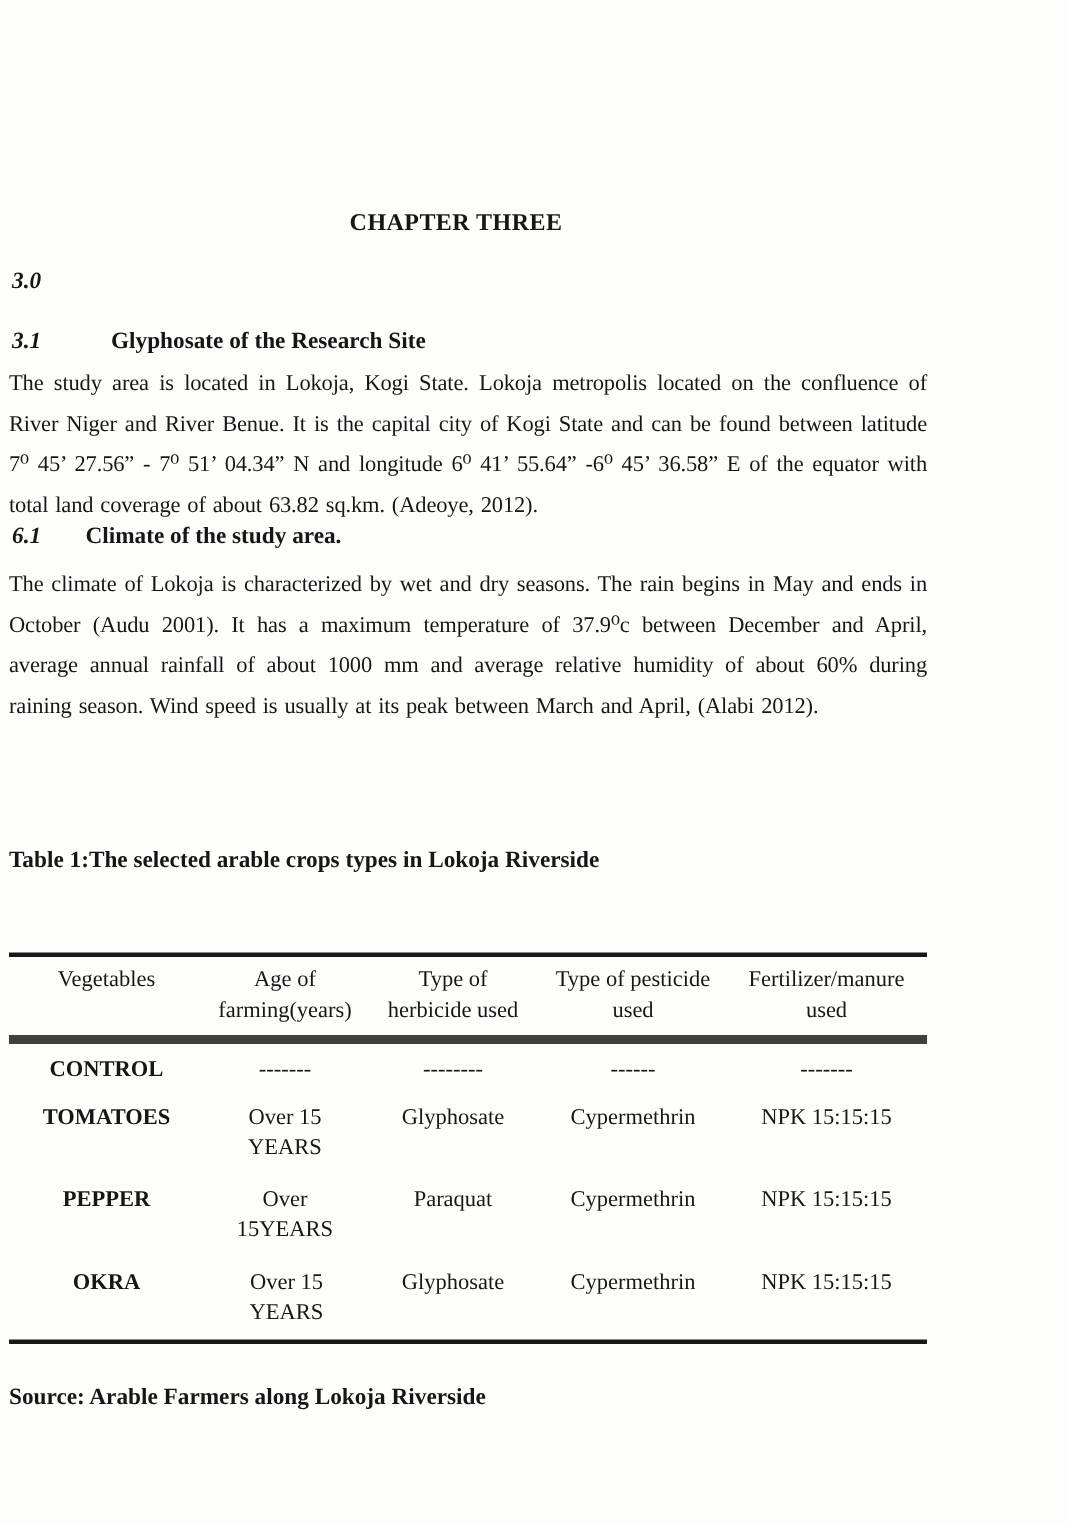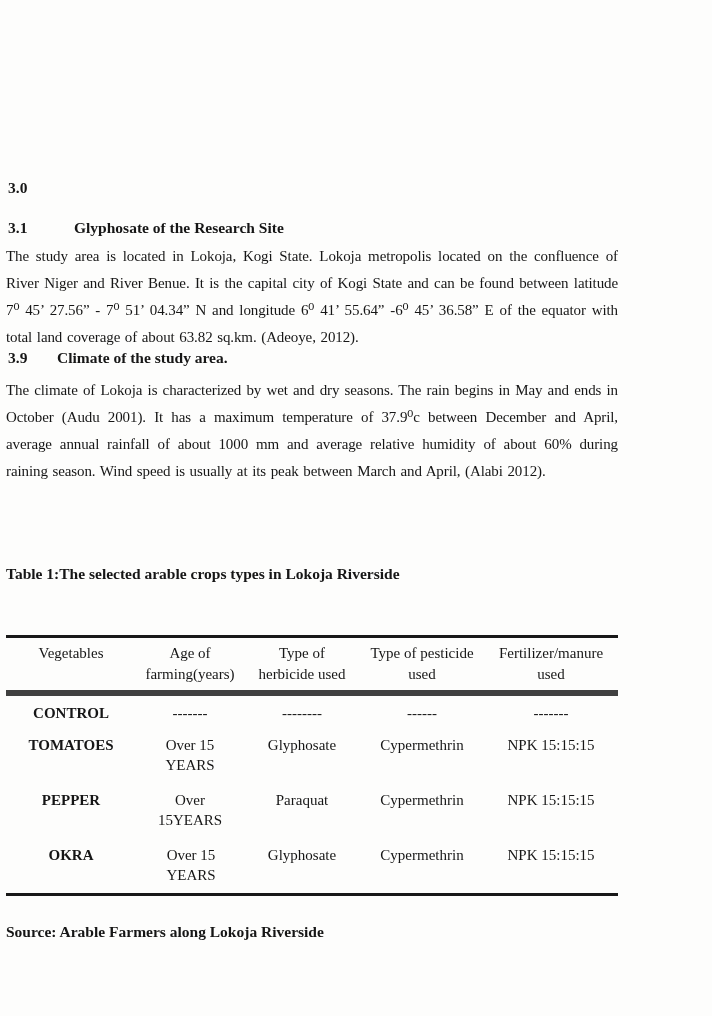--- a/index.html
+++ b/index.html
@@ -31,20 +31,21 @@
     position: absolute;
     left: 8px;
     width: 610px;
     display: flex;
     font-weight: bold;
     font-size: 15.5px;
   }
   .section-heading .sec-num {
     width: 49px;
     flex: 0 0 49px;
+    font-style: italic;
   }
   .heading-30 { top: 179px; }
   .heading-31 { top: 219px; gap: 17px; }
   .heading-32 { top: 349px; }
   .body-para {
     position: absolute;
     left: 6px;
     width: 612px;
     text-align: justify;
     line-height: 27px;
@@ -113,34 +114,35 @@
     text-align: center;
     font-weight: bold;
     font-size: 14.5px;
   }
 </style>
 </head>
 <body>
 
 <div class="page">
 
+  <div class="chapter-title">CHAPTER THREE</div>
 
   <div class="section-heading heading-30">
     <span class="sec-num">3.0</span>
   </div>
 
   <div class="section-heading heading-31">
     <span class="sec-num">3.1</span>
     <span>Glyphosate of the Research Site</span>
   </div>
 
   <div class="body-para para-31">The study area is located in Lokoja, Kogi State. Lokoja metropolis located on the confluence of River Niger and River Benue. It is the capital city of Kogi State and can be found between latitude 7⁰ 45’ 27.56” - 7⁰ 51’ 04.34” N and longitude 6⁰ 41’ 55.64” -6⁰ 45’ 36.58” E of the equator with total land coverage of about 63.82 sq.km. (Adeoye, 2012).</div>
 
   <div class="section-heading heading-32">
-    <span class="sec-num">3.9</span>
+    <span class="sec-num">6.1</span>
     <span>Climate of the study area.</span>
   </div>
 
   <div class="body-para para-32">The climate of Lokoja is characterized by wet and dry seasons. The rain begins in May and ends in October (Audu 2001). It has a maximum temperature of 37.9⁰c between December and April, average annual rainfall of about 1000 mm and average relative humidity of about 60% during raining season. Wind speed is usually at its peak between March and April, (Alabi 2012).</div>
 
   <div class="table-caption">Table 1:The selected arable crops types in Lokoja Riverside</div>
 
   <table class="crops">
     <colgroup>
       <col style="width:130px">

